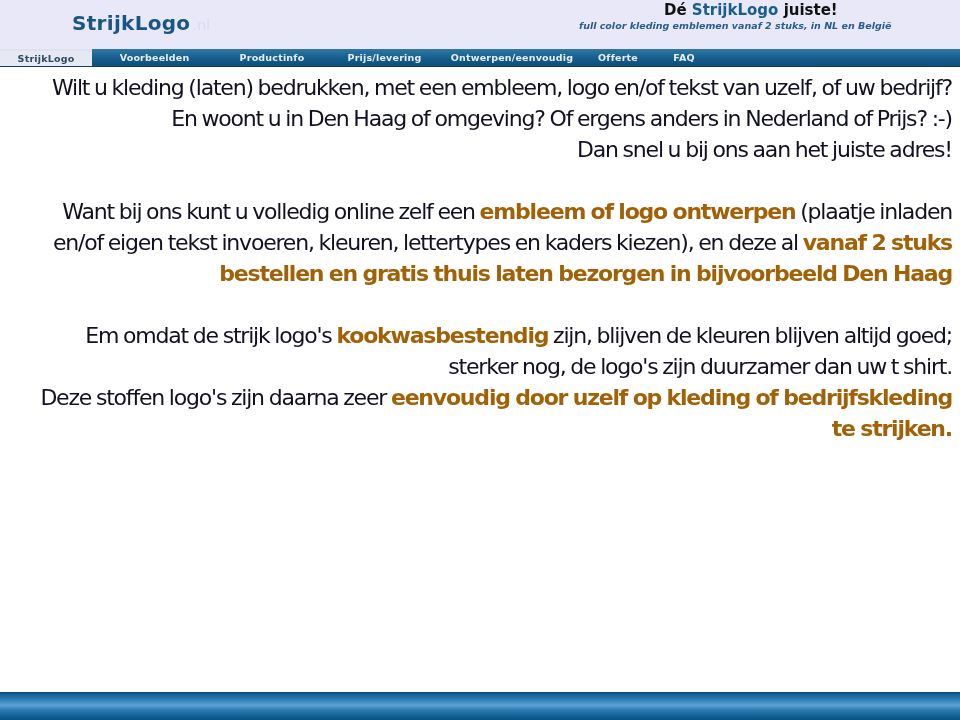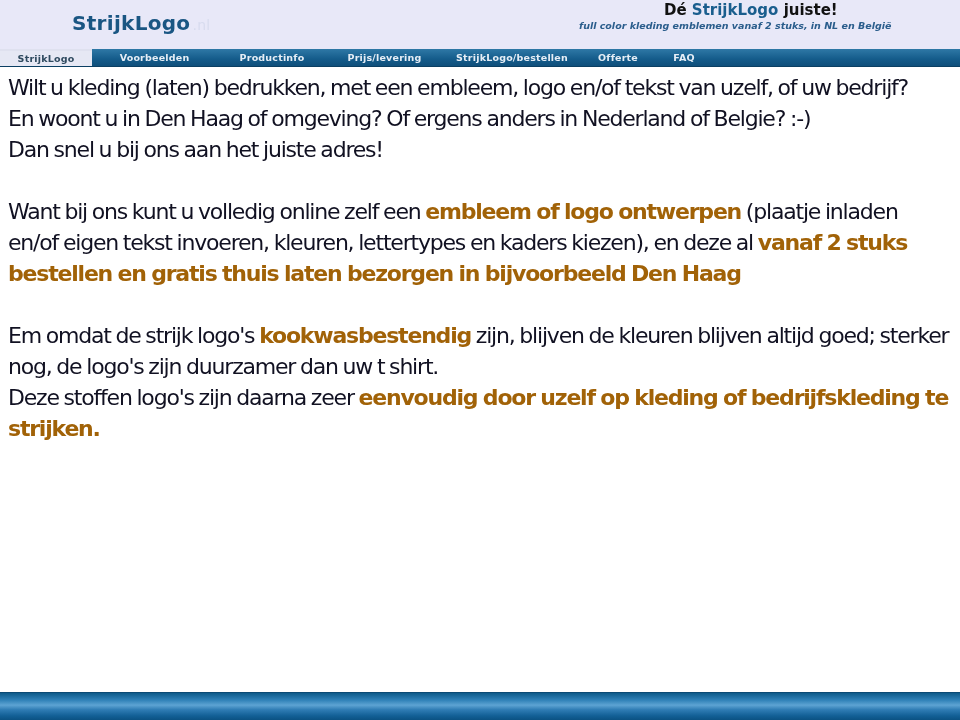--- a/index.html
+++ b/index.html
@@ -43,25 +43,25 @@
       font-weight: bold; font-size: 9.5px; color: #e6eef6;
       display: flex; align-items: center; justify-content: center;
       letter-spacing: 0.2px; white-space: nowrap; cursor: pointer;
     }
     .nav-item.active {
       background: #e6e8f4; color: #2f4a5f;
       border-top: 2px solid #dfe1ef;
     }
     .content {
       position: absolute; left: 0; top: 70px; width: 960px; height: 618px;
-      text-align: left;
+      text-align: right;
       font-family: "DejaVu Sans", sans-serif;
       font-size: 22px; line-height: 31px; color: #111122;
       letter-spacing: -1.2px; word-spacing: -1px;
-      padding: 2px 8px 0 8px;
+      padding: 2px 8px 0 20px;
     }
     .content p { margin: 0; }
     .content .gap { height: 31px; }
     .content b { font-weight: bold; color: #a16207; }
     .footer {
       position: absolute; left: 0; top: 692px; width: 960px; height: 28px;
       background: linear-gradient(#0e5a8a 0%, #2d7fb6 25%, #5da3d3 45%, #2f7cb4 62%, #125f95 85%, #0b5283 100%);
       border-top: 1px solid #0b4a75;
     }
   </style>
@@ -78,28 +78,28 @@
     <span>juiste!</span>
   </div>
   <div class="tagline">full color kleding emblemen vanaf 2 stuks, in NL en België</div>
 </div>
 
 <div class="nav">
   <div class="nav-item active" style="width:92px">StrijkLogo</div>
   <div class="nav-item" style="width:125px">Voorbeelden</div>
   <div class="nav-item" style="width:110px">Productinfo</div>
   <div class="nav-item" style="width:115px">Prijs/levering</div>
-  <div class="nav-item" style="width:140px">StrijkLogo/bestellen</div>
+  <div class="nav-item" style="width:140px">Ontwerpen/eenvoudig</div>
   <div class="nav-item" style="width:72px">Offerte</div>
   <div class="nav-item" style="width:60px">FAQ</div>
 </div>
 
 <div class="content">
   <p>Wilt u kleding (laten) bedrukken, met een embleem, logo en/of tekst van uzelf, of uw bedrijf?</p>
-  <p>En woont u in Den Haag of omgeving? Of ergens anders in Nederland of Belgie? :-)</p>
+  <p>En woont u in Den Haag of omgeving? Of ergens anders in Nederland of Prijs? :-)</p>
   <p>Dan snel u bij ons aan het juiste adres!</p>
   <div class="gap"></div>
   <p>
     <span>Want bij ons kunt u volledig online zelf een </span><b>embleem of logo ontwerpen</b><span> (plaatje inladen en/of eigen tekst invoeren, kleuren, lettertypes en kaders kiezen), en deze al </span><b>vanaf 2 stuks bestellen en gratis thuis laten bezorgen in bijvoorbeeld Den Haag</b>
   </p>
   <div class="gap"></div>
   <p>
     <span>Em omdat de strijk logo's </span><b>kookwasbestendig</b><span>  zijn, blijven de kleuren blijven altijd goed; sterker nog, de logo's zijn duurzamer dan uw t shirt.</span>
   </p>
   <p>

